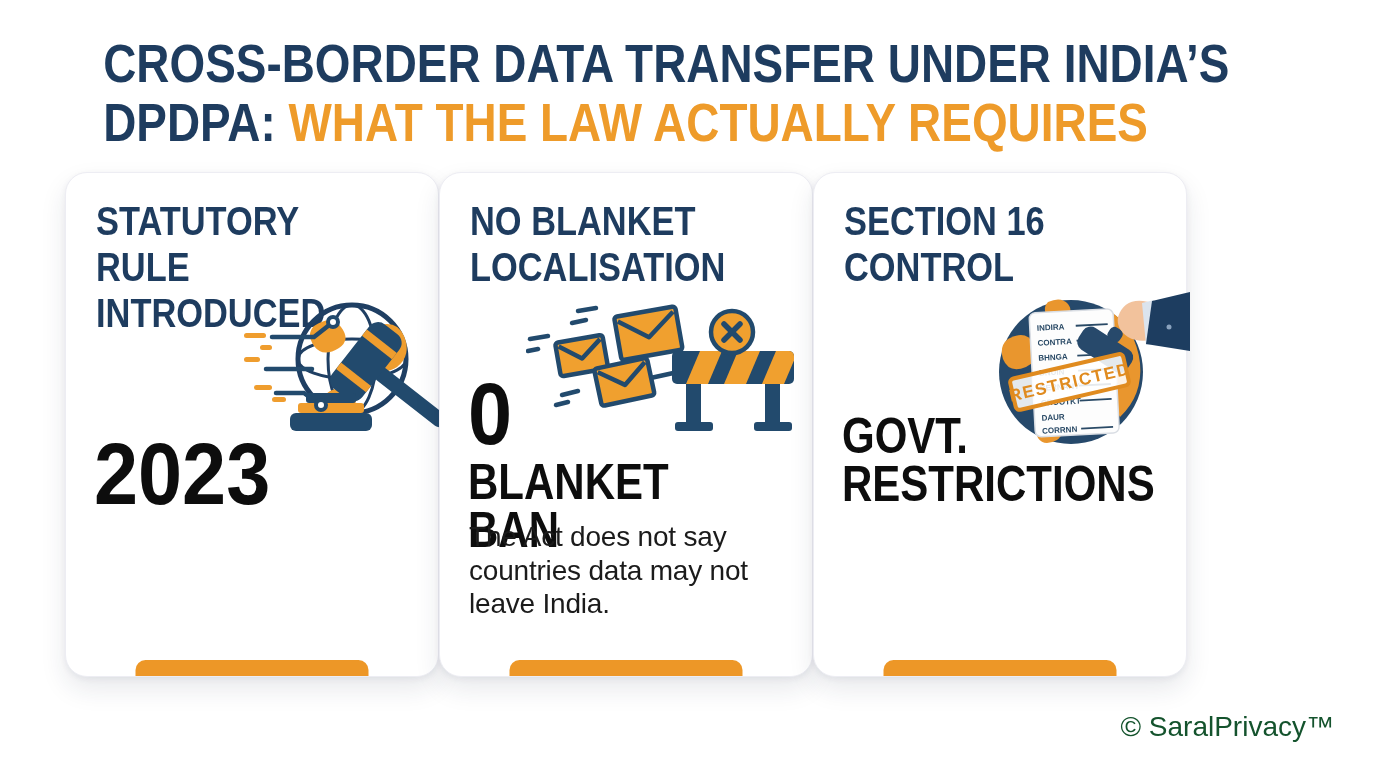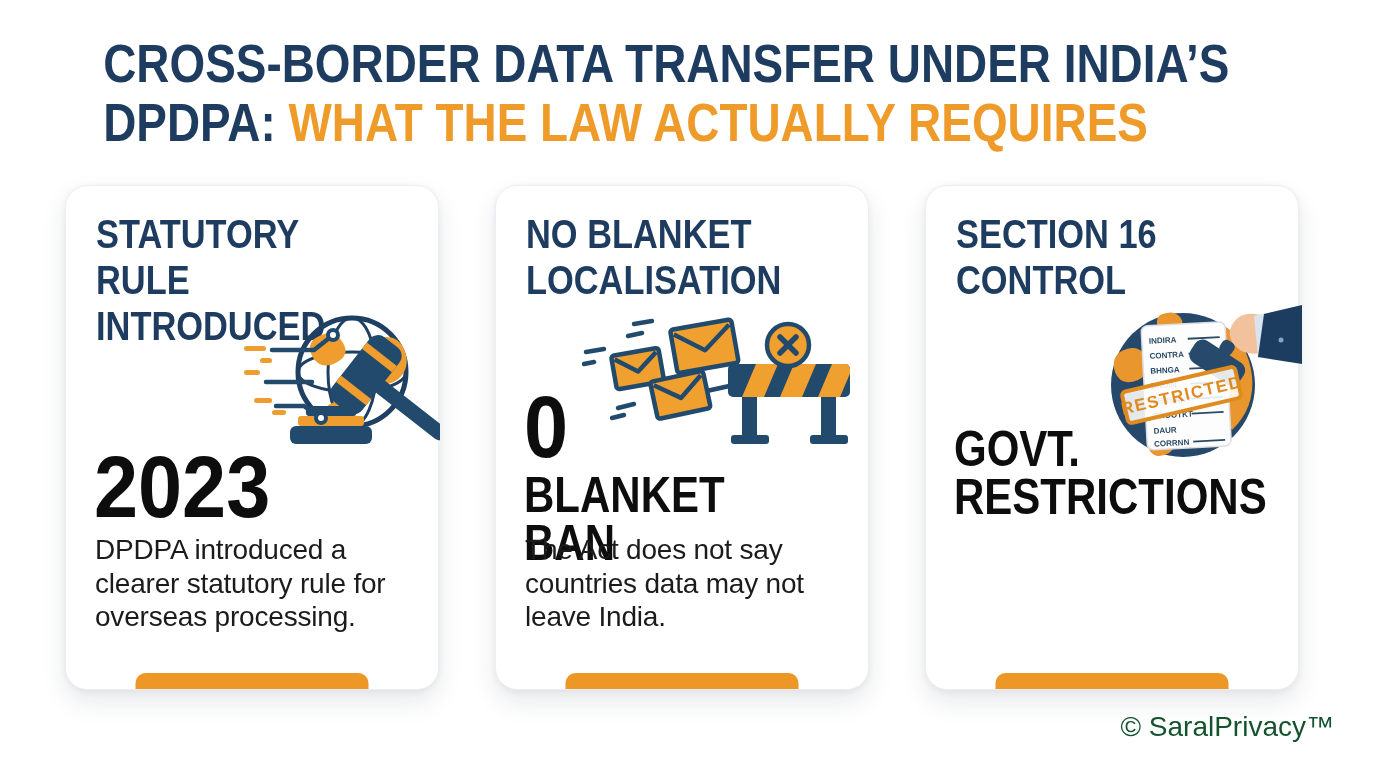--- a/index.html
+++ b/index.html
@@ -18,21 +18,21 @@
   .title-line {
     font-size: 54px; font-weight: bold; line-height: 59px;
     letter-spacing: 0px; white-space: nowrap;
     transform: scaleX(0.85); transform-origin: center top;
     color: #1e3c5f;
   }
   .title-line .navy { color: #1e3c5f; }
   .title-line .orange { color: #ee9b2a; }
 
   
-  .cards { position: absolute; top: 185px; left: 65px; display: flex; gap: 56px; }
+  .cards { position: absolute; top: 172px; left: 65px; display: flex; }
   .card {
     position: relative; width: 374px; height: 505px;
     background: #ffffff;
     border: 1px solid #ededf3;
     border-radius: 22px;
     box-shadow: 0 12px 26px rgba(25, 40, 70, 0.10), 0 2px 6px rgba(25, 40, 70, 0.06);
   }
   .card h2 {
     position: absolute; top: 25px; left: 30px;
     font-size: 40px; line-height: 46px; font-weight: bold;
@@ -140,23 +140,20 @@
               <line x1="22" y1="88" x2="68" y2="88"></line>
               <path d="M32,112 L60,112 L72,121"></path>
             </g>
             <circle cx="89" cy="41" r="5" fill="#ffffff" stroke="#224a6d" stroke-width="4"></circle>
             <circle cx="77" cy="124" r="5" fill="#ffffff" stroke="#224a6d" stroke-width="4"></circle>
           </g>
         </svg>
       </div>
 
       <div class="stat">2023</div>
-      <p class="card-body">DPDPA introduced a
-clearer statutory rule for
-overseas processing.</p>
       <div class="accent-bar"></div>
     </section>
 
     <section class="card card-2">
       <h2>NO BLANKET
 LOCALISATION</h2>
 
       <div class="icon icon-mail-barrier">
         <svg viewBox="0 0 272 138" xmlns="http://www.w3.org/2000/svg">
 

